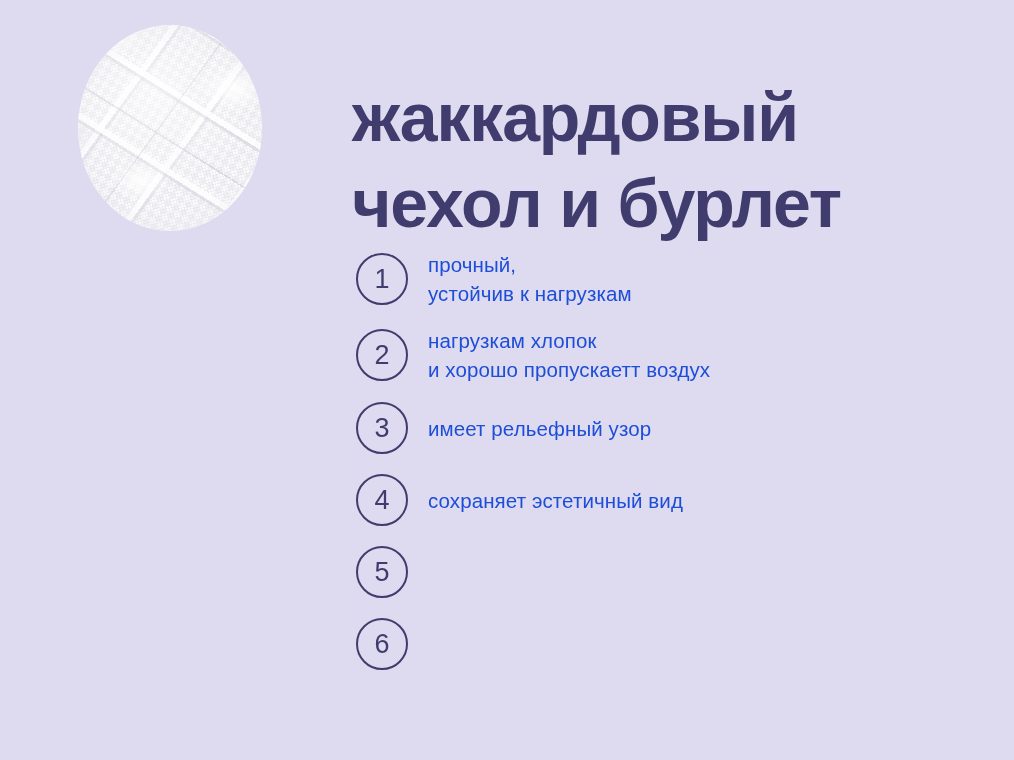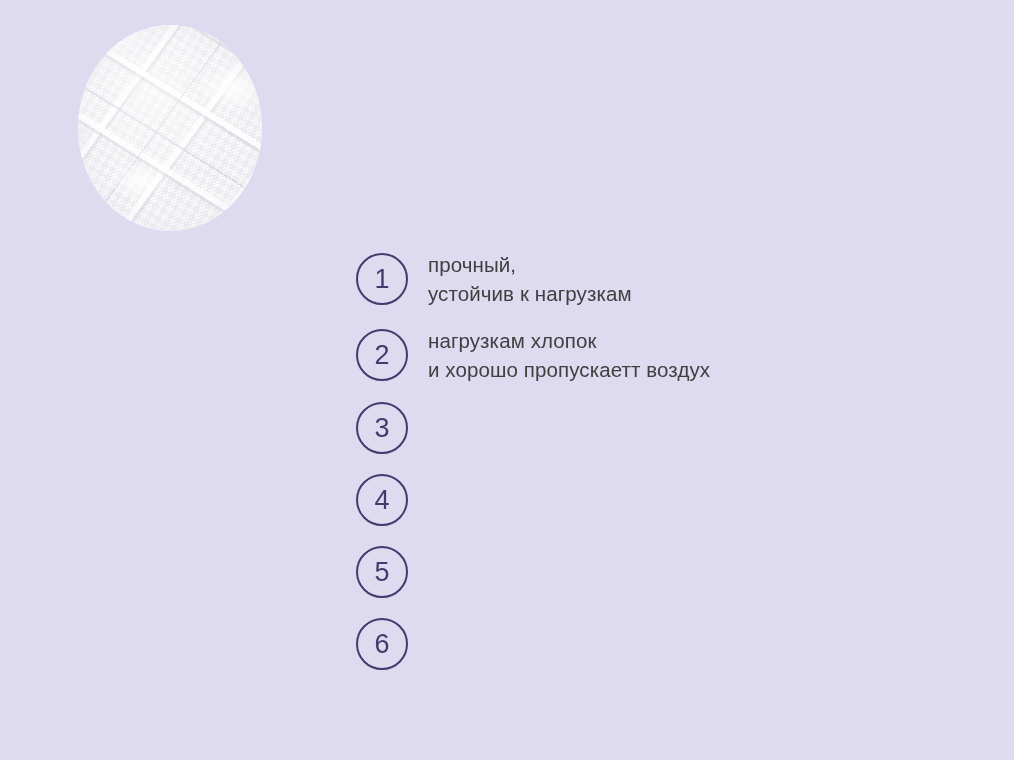--- a/index.html
+++ b/index.html
@@ -123,21 +123,21 @@
     font-size: 27px;
     font-weight: 400;
     display: flex;
     align-items: center;
     justify-content: center;
     box-sizing: border-box;
     line-height: 1;
   }
   .feature-text {
     margin-left: 20px;
-    color: #404040;
+    color: #1d4ed8;
     font-size: 20.5px;
     line-height: 29px;
     font-weight: 400;
     letter-spacing: .1px;
     white-space: pre-line;
   }
 </style>
 </head>
 <body>
 
@@ -145,41 +145,45 @@
 
   <div id="fabric-circle">
     <div class="fab-layer fab-check"></div>
     <div class="fab-layer fab-grain"></div>
     <div class="fab-layer fab-quilt"></div>
     <div class="fab-layer fab-seams"></div>
     <div class="fab-layer fab-puff"></div>
     <div class="fab-vignette"></div>
   </div>
 
+  <h1 id="title">жаккардовый
+чехол и бурлет</h1>
 
   <div id="features">
 
     <div class="feature-row tall">
       <div class="num-badge">1</div>
       <div class="feature-text">прочный,
 устойчив к нагрузкам</div>
     </div>
 
     <div class="feature-row tall">
       <div class="num-badge">2</div>
       <div class="feature-text">нагрузкам хлопок
 и хорошо пропускаетт воздух</div>
     </div>
 
     <div class="feature-row">
       <div class="num-badge">3</div>
+      <div class="feature-text">имеет рельефный узор</div>
     </div>
 
     <div class="feature-row">
       <div class="num-badge">4</div>
+      <div class="feature-text">сохраняет эстетичный вид</div>
     </div>
 
     <div class="feature-row">
       <div class="num-badge">5</div>
     </div>
 
     <div class="feature-row">
       <div class="num-badge">6</div>
     </div>
 

